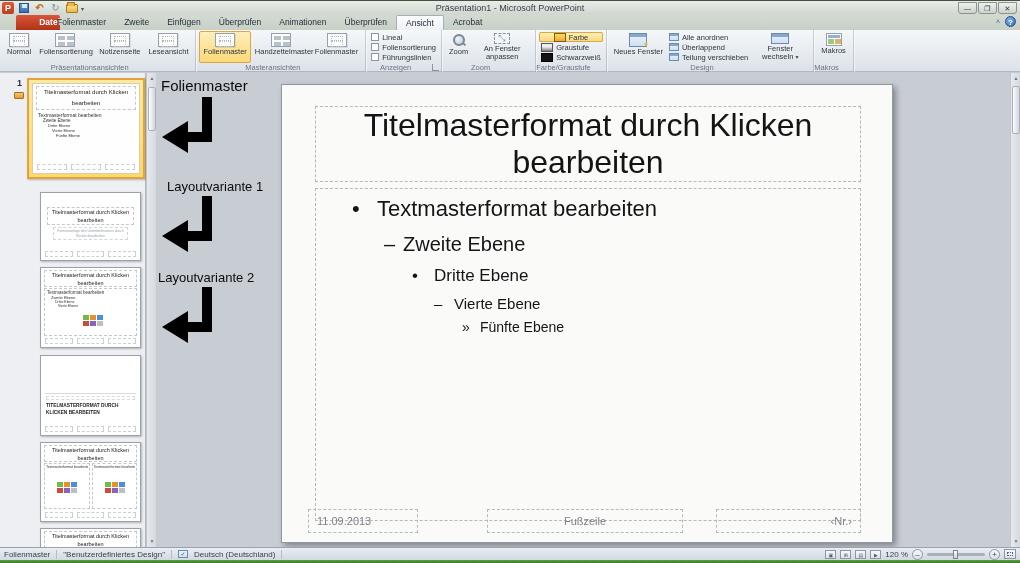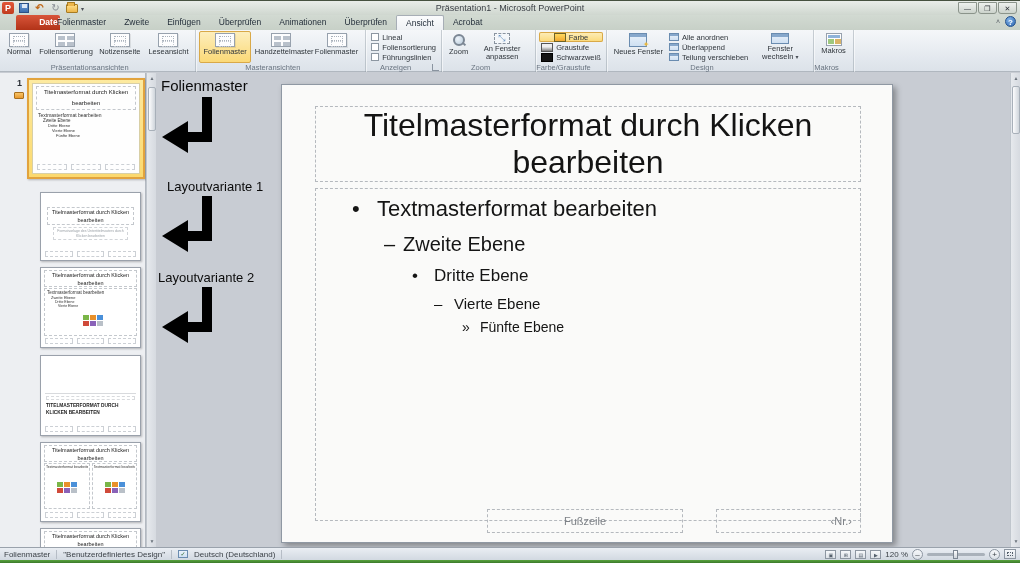--- a/index.html
+++ b/index.html
@@ -490,20 +490,21 @@
         </div>
       <div class="brow b4">
           <span class="pre">–</span>
           <span>Vierte Ebene</span>
         </div>
       <div class="brow b5">
           <span class="pre">»</span>
           <span>Fünfte Ebene</span>
         </div>
     </div>
+    <div class="ph ph-foot" id="ph-date">11.09.2013</div>
     <div class="ph ph-foot" id="ph-footer">Fußzeile</div>
     <div class="ph ph-foot" id="ph-number">‹Nr.›</div>
   </div>
 
   <div class="vscroll" id="main-scroll">
     <div class="vs-arrow" style="top:0;">▲</div>
     <div class="vs-thumb" style="top:13px; height:48px;"></div>
     <div class="vs-arrow" style="bottom:0;">▼</div>
   </div>
 </div>

